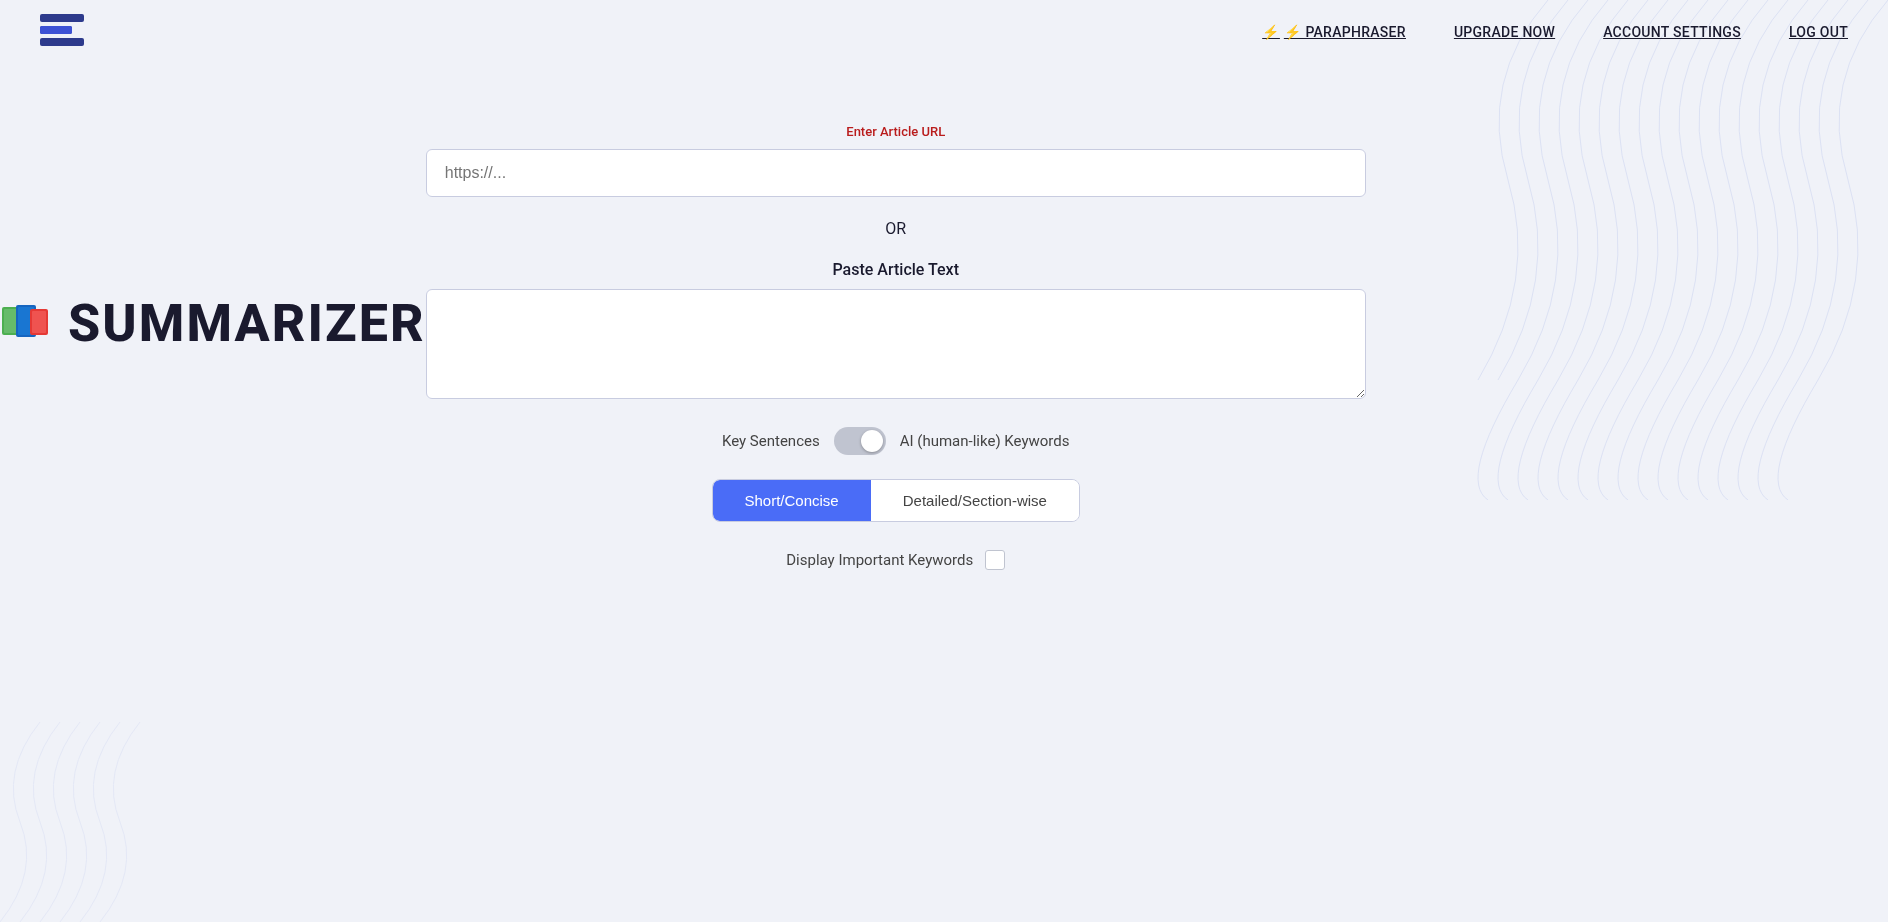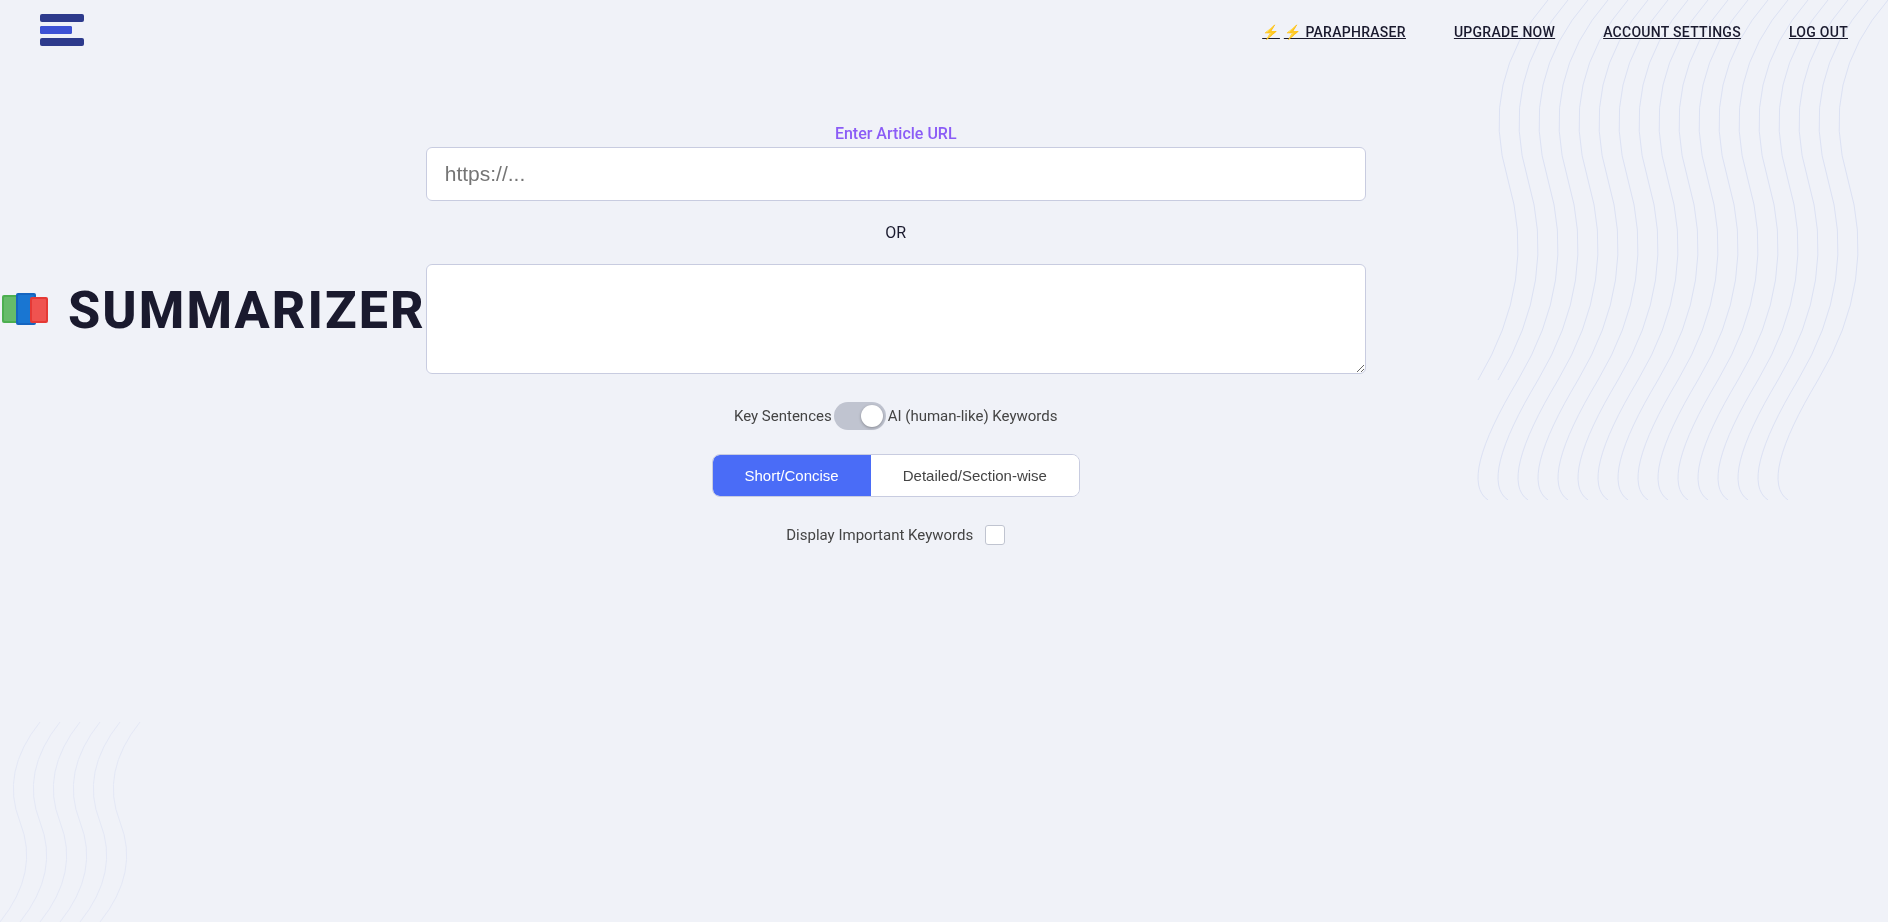--- a/index.html
+++ b/index.html
@@ -113,35 +113,35 @@
     .form-section {
       width: 100%;
       max-width: 940px;
       display: flex;
       flex-direction: column;
       align-items: center;
       gap: 0;
     }
 
     .field-label {
-      font-size: 16px;
+      font-size: 13px;
       font-weight: 500;
-      color: #8b5cf6;
-      margin-bottom: 4px;
+      color: #b91c1c;
+      margin-bottom: 10px;
       align-self: flex-start;
       width: 100%;
       text-align: center;
     }
 
     .url-input {
       width: 100%;
       padding: 14px 18px;
       border: 1.5px solid #c8cce0;
       border-radius: 6px;
-      font-size: 21px;
+      font-size: 16px;
       color: #888;
       background: #fff;
       outline: none;
       transition: border-color 0.2s;
     }
 
     .or-divider {
       font-size: 16px;
       font-weight: 400;
       color: #1a1a2e;
@@ -168,21 +168,21 @@
       background: #fff;
       outline: none;
       resize: vertical;
       transition: border-color 0.2s;
     }
 
     
     .toggle-row {
       display: flex;
       align-items: center;
-      gap: 2px;
+      gap: 14px;
       margin-top: 28px;
     }
 
     .toggle-label {
       font-size: 15px;
       color: #444;
       font-weight: 400;
     }
 
     .toggle-switch {
@@ -355,20 +355,21 @@
   </div>
 
   <div class="form-section">
 
     <div class="field-label">Enter Article URL</div>
 
     <input type="text" class="url-input" placeholder="https://..." style="">
 
     <div class="or-divider">OR</div>
 
+    <div class="textarea-label">Paste Article Text</div>
 
     <textarea class="article-textarea" style=""></textarea>
 
     <div class="toggle-row">
       <span class="toggle-label">Key Sentences</span>
 
       <label class="toggle-switch">
         <input type="checkbox" checked="" style="">
         <span class="toggle-track"></span>
         <span class="toggle-thumb"></span>

